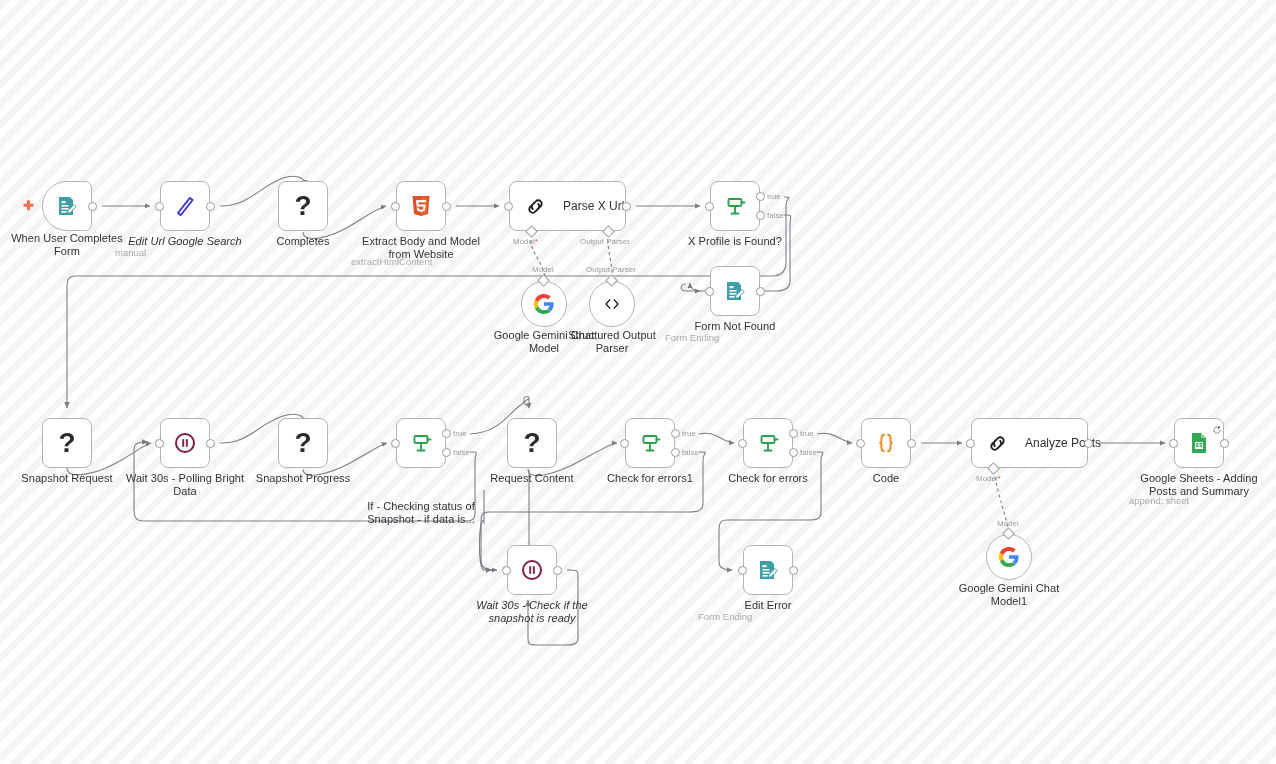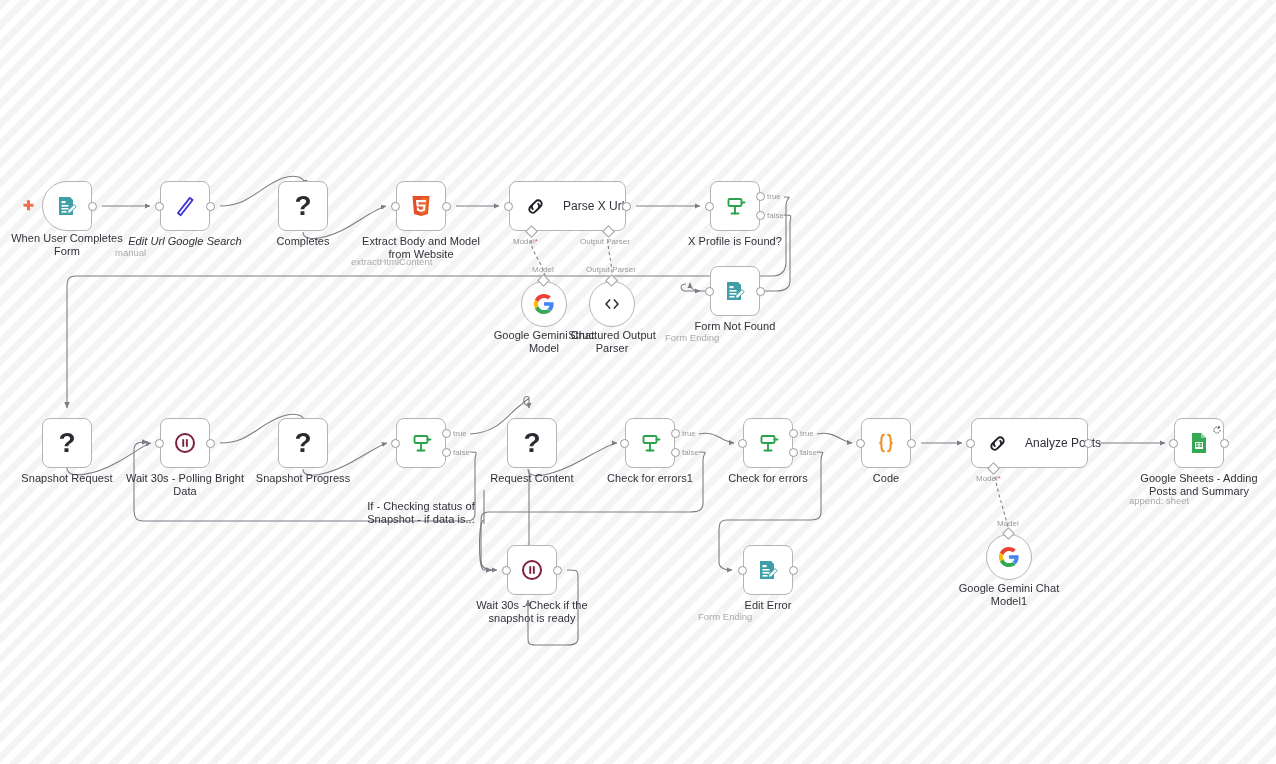--- a/index.html
+++ b/index.html
@@ -470,21 +470,21 @@
     <span>
       <svg class="icon-svg" width="24" height="24" viewBox="0 0 24 24">
         <circle cx="12" cy="12" r="9" fill="none" stroke="#7d2040" stroke-width="2"></circle>
         <rect x="9.3" y="8.2" width="1.9" height="7.6" fill="#7d2040"></rect>
         <rect x="12.9" y="8.2" width="1.9" height="7.6" fill="#7d2040"></rect>
       </svg>
     </span>
   </div>
   <div class="ep" style="left:502px; top:566px;"></div>
   <div class="ep" style="left:553px; top:566px;"></div>
-  <div class="nlabel" style="left:462px; top:599px; width:140px;">Wait 30s - Check if the
+  <div class="nlabel" style="left:462px; top:599px; width:140px;font-style:italic;">Wait 30s - Check if the
 snapshot is ready</div>
 
   <div class="nbox" style="left:743px; top:545px; width:50px; height:50px;">
     <span>
       <svg class="icon-svg" width="24" height="24" viewBox="0 0 24 24">
         <path d="M4 3h11l3 3v15H4z" fill="#3f9fa8"></path>
         <rect x="6.5" y="7" width="4" height="2.2" fill="#ffffff"></rect>
         <rect x="6.5" y="11" width="7" height="1.6" fill="#ffffff"></rect>
         <rect x="6.5" y="14" width="7" height="1.6" fill="#ffffff"></rect>
         <rect x="6.5" y="17" width="5" height="1.6" fill="#ffffff"></rect>

